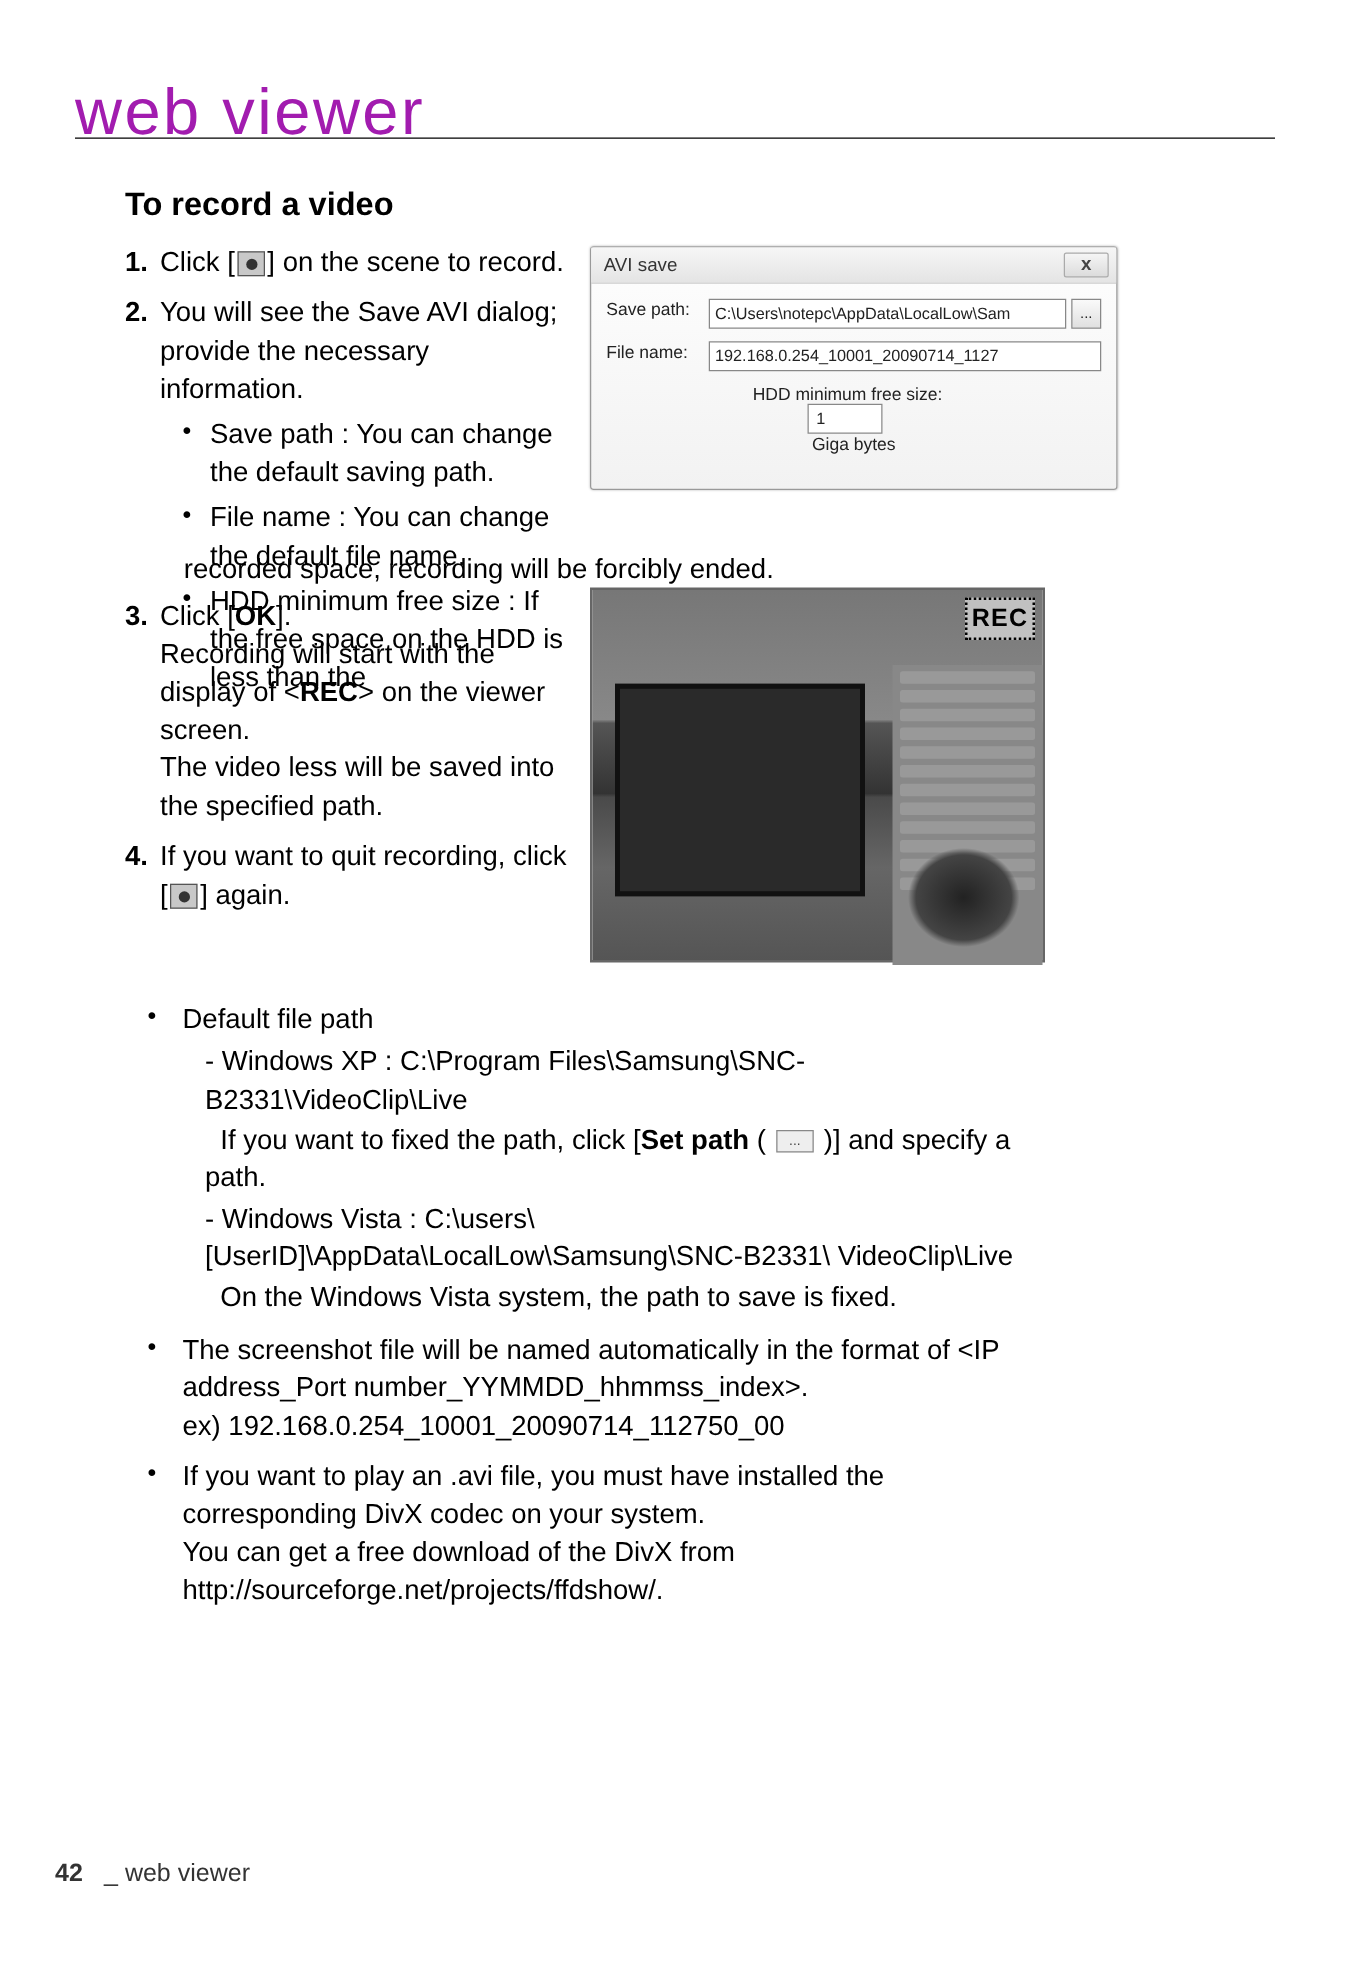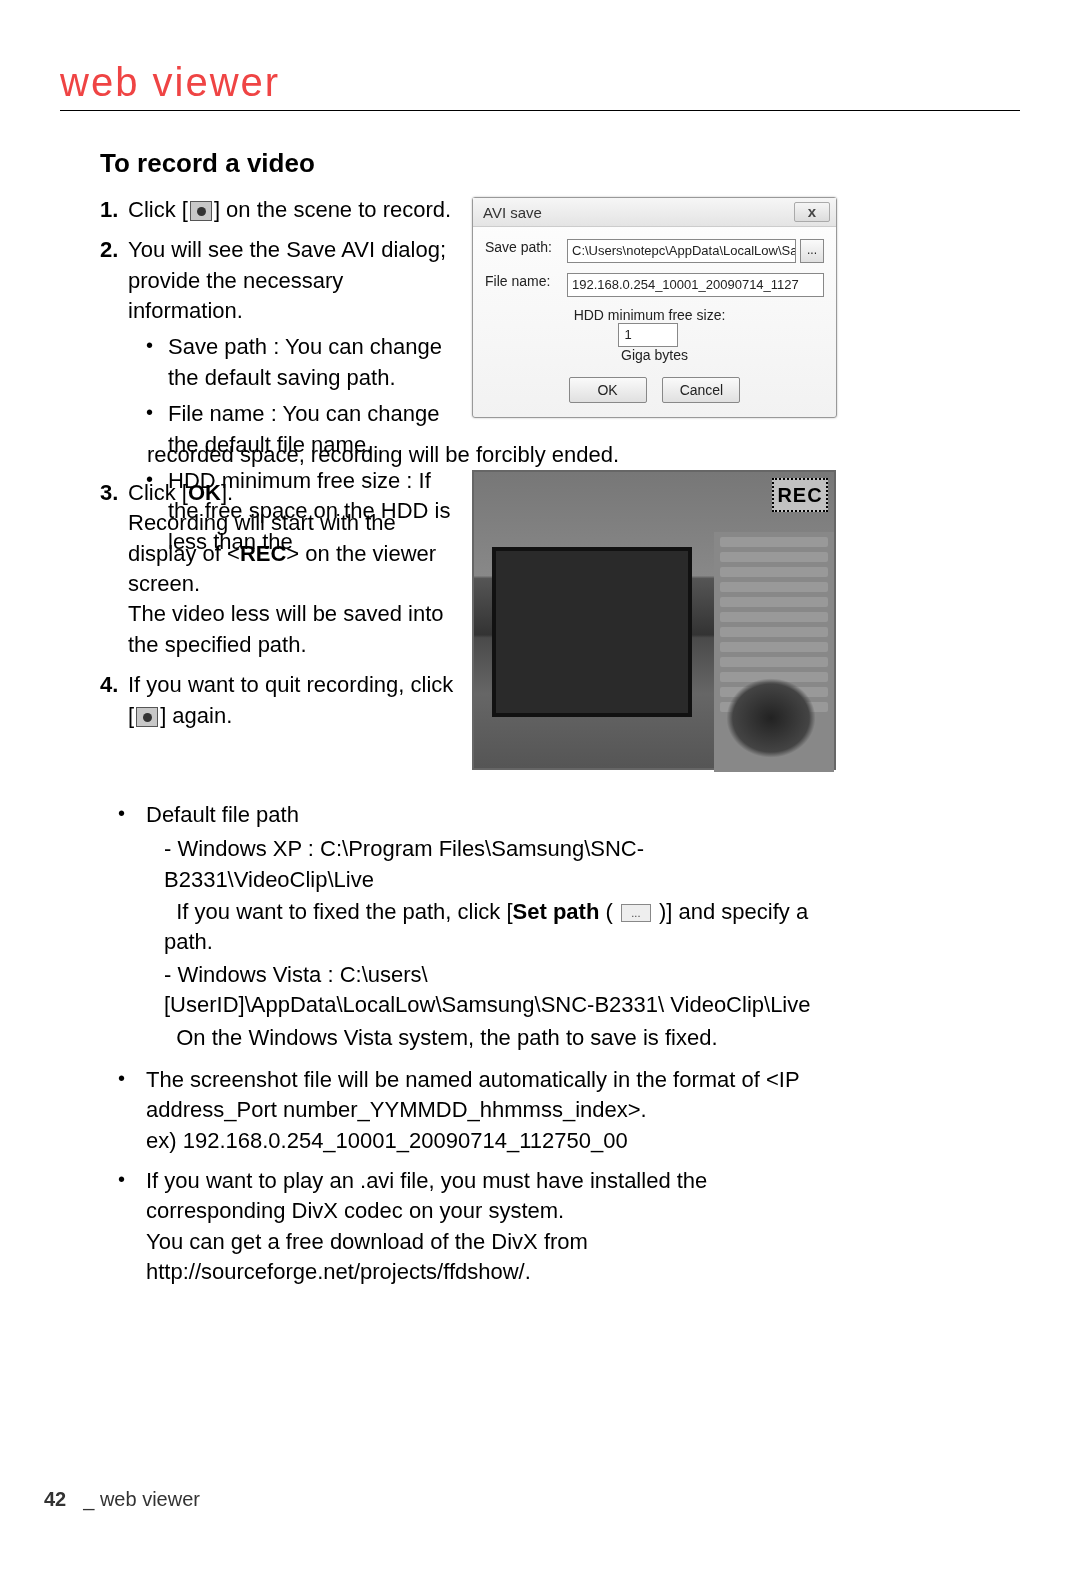--- a/index.html
+++ b/index.html
@@ -8,24 +8,24 @@
     background: #fff;
     width: 1080px;
     height: 1571px;
     position: relative;
     color: #000;
   }
   .page-title {
     position: absolute;
     top: 60px;
     left: 60px;
-    font-size: 40px;
+    font-size: 52px;
     font-weight: 300;
     letter-spacing: 2px;
-    color: #ef4444;
+    color: #a21caf;
     font-family: "Helvetica Neue", Arial, sans-serif;
   }
   .title-rule {
     position: absolute;
     top: 110px;
     left: 60px;
     right: 60px;
     border-bottom: 1px solid #000;
   }
   .section-heading {
@@ -80,21 +80,21 @@
     font-size: 11px;
     text-align: center;
     line-height: 16px;
     color: #444;
   }
   
   .dialog {
     position: absolute;
     top: 197px;
     left: 472px;
-    width: 365px;
+    width: 422px;
     border: 1px solid #999;
     border-radius: 3px;
     background: linear-gradient(#fefefe,#f2f2f2);
     font-family: Tahoma, Arial, sans-serif;
     box-shadow: 0 0 2px rgba(0,0,0,0.3);
   }
   .dialog-titlebar {
     display: flex;
     align-items: center;
     justify-content: space-between;
@@ -295,24 +295,20 @@
     </div>
     <div class="drow">
       <span class="lbl">File name:</span>
       <span class="field">192.168.0.254_10001_20090714_1127</span>
     </div>
     <div class="hdd-row">
       <span class="lbl">HDD minimum free size:</span>
       <span class="field-sm">1</span>
       <span>Giga bytes</span>
     </div>
-    <div class="dialog-buttons">
-      <span class="dbtn">OK</span>
-      <span class="dbtn">Cancel</span>
-    </div>
   </div>
 </div>
 
 <div class="preview">
   <div class="wall">
     <div class="brick"></div>
       <div class="brick"></div>
       <div class="brick"></div>
       <div class="brick"></div>
     <div class="brick"></div>

